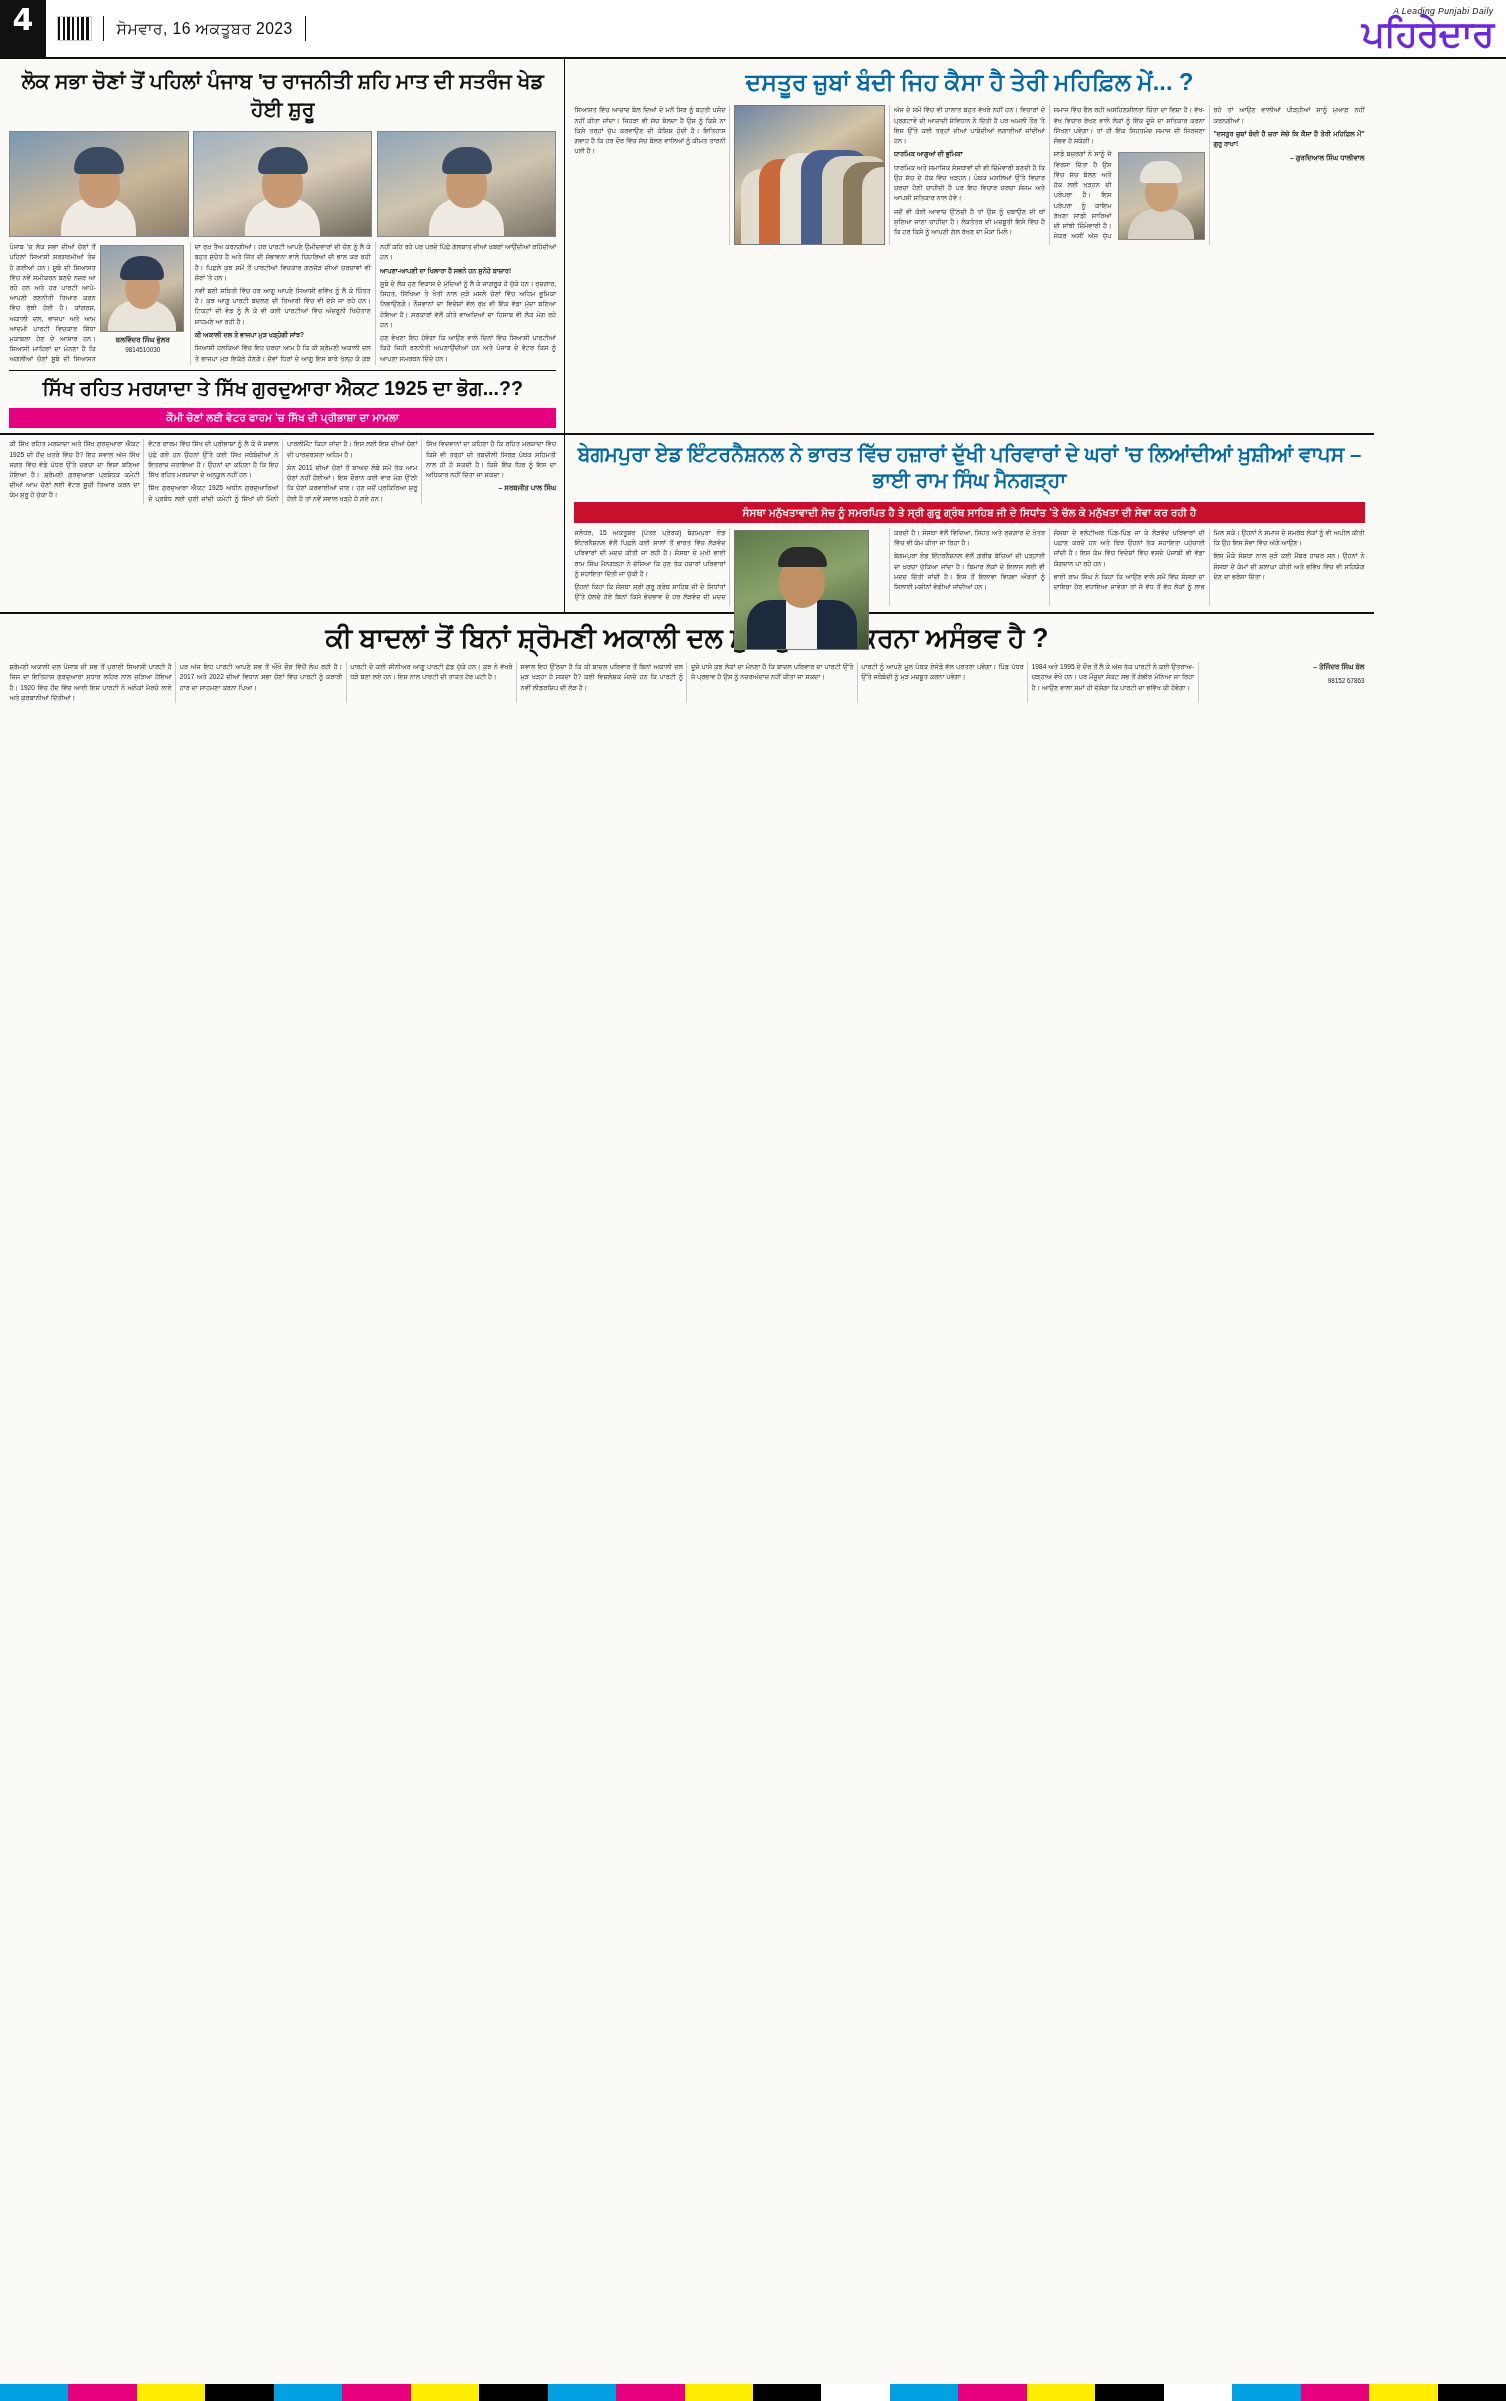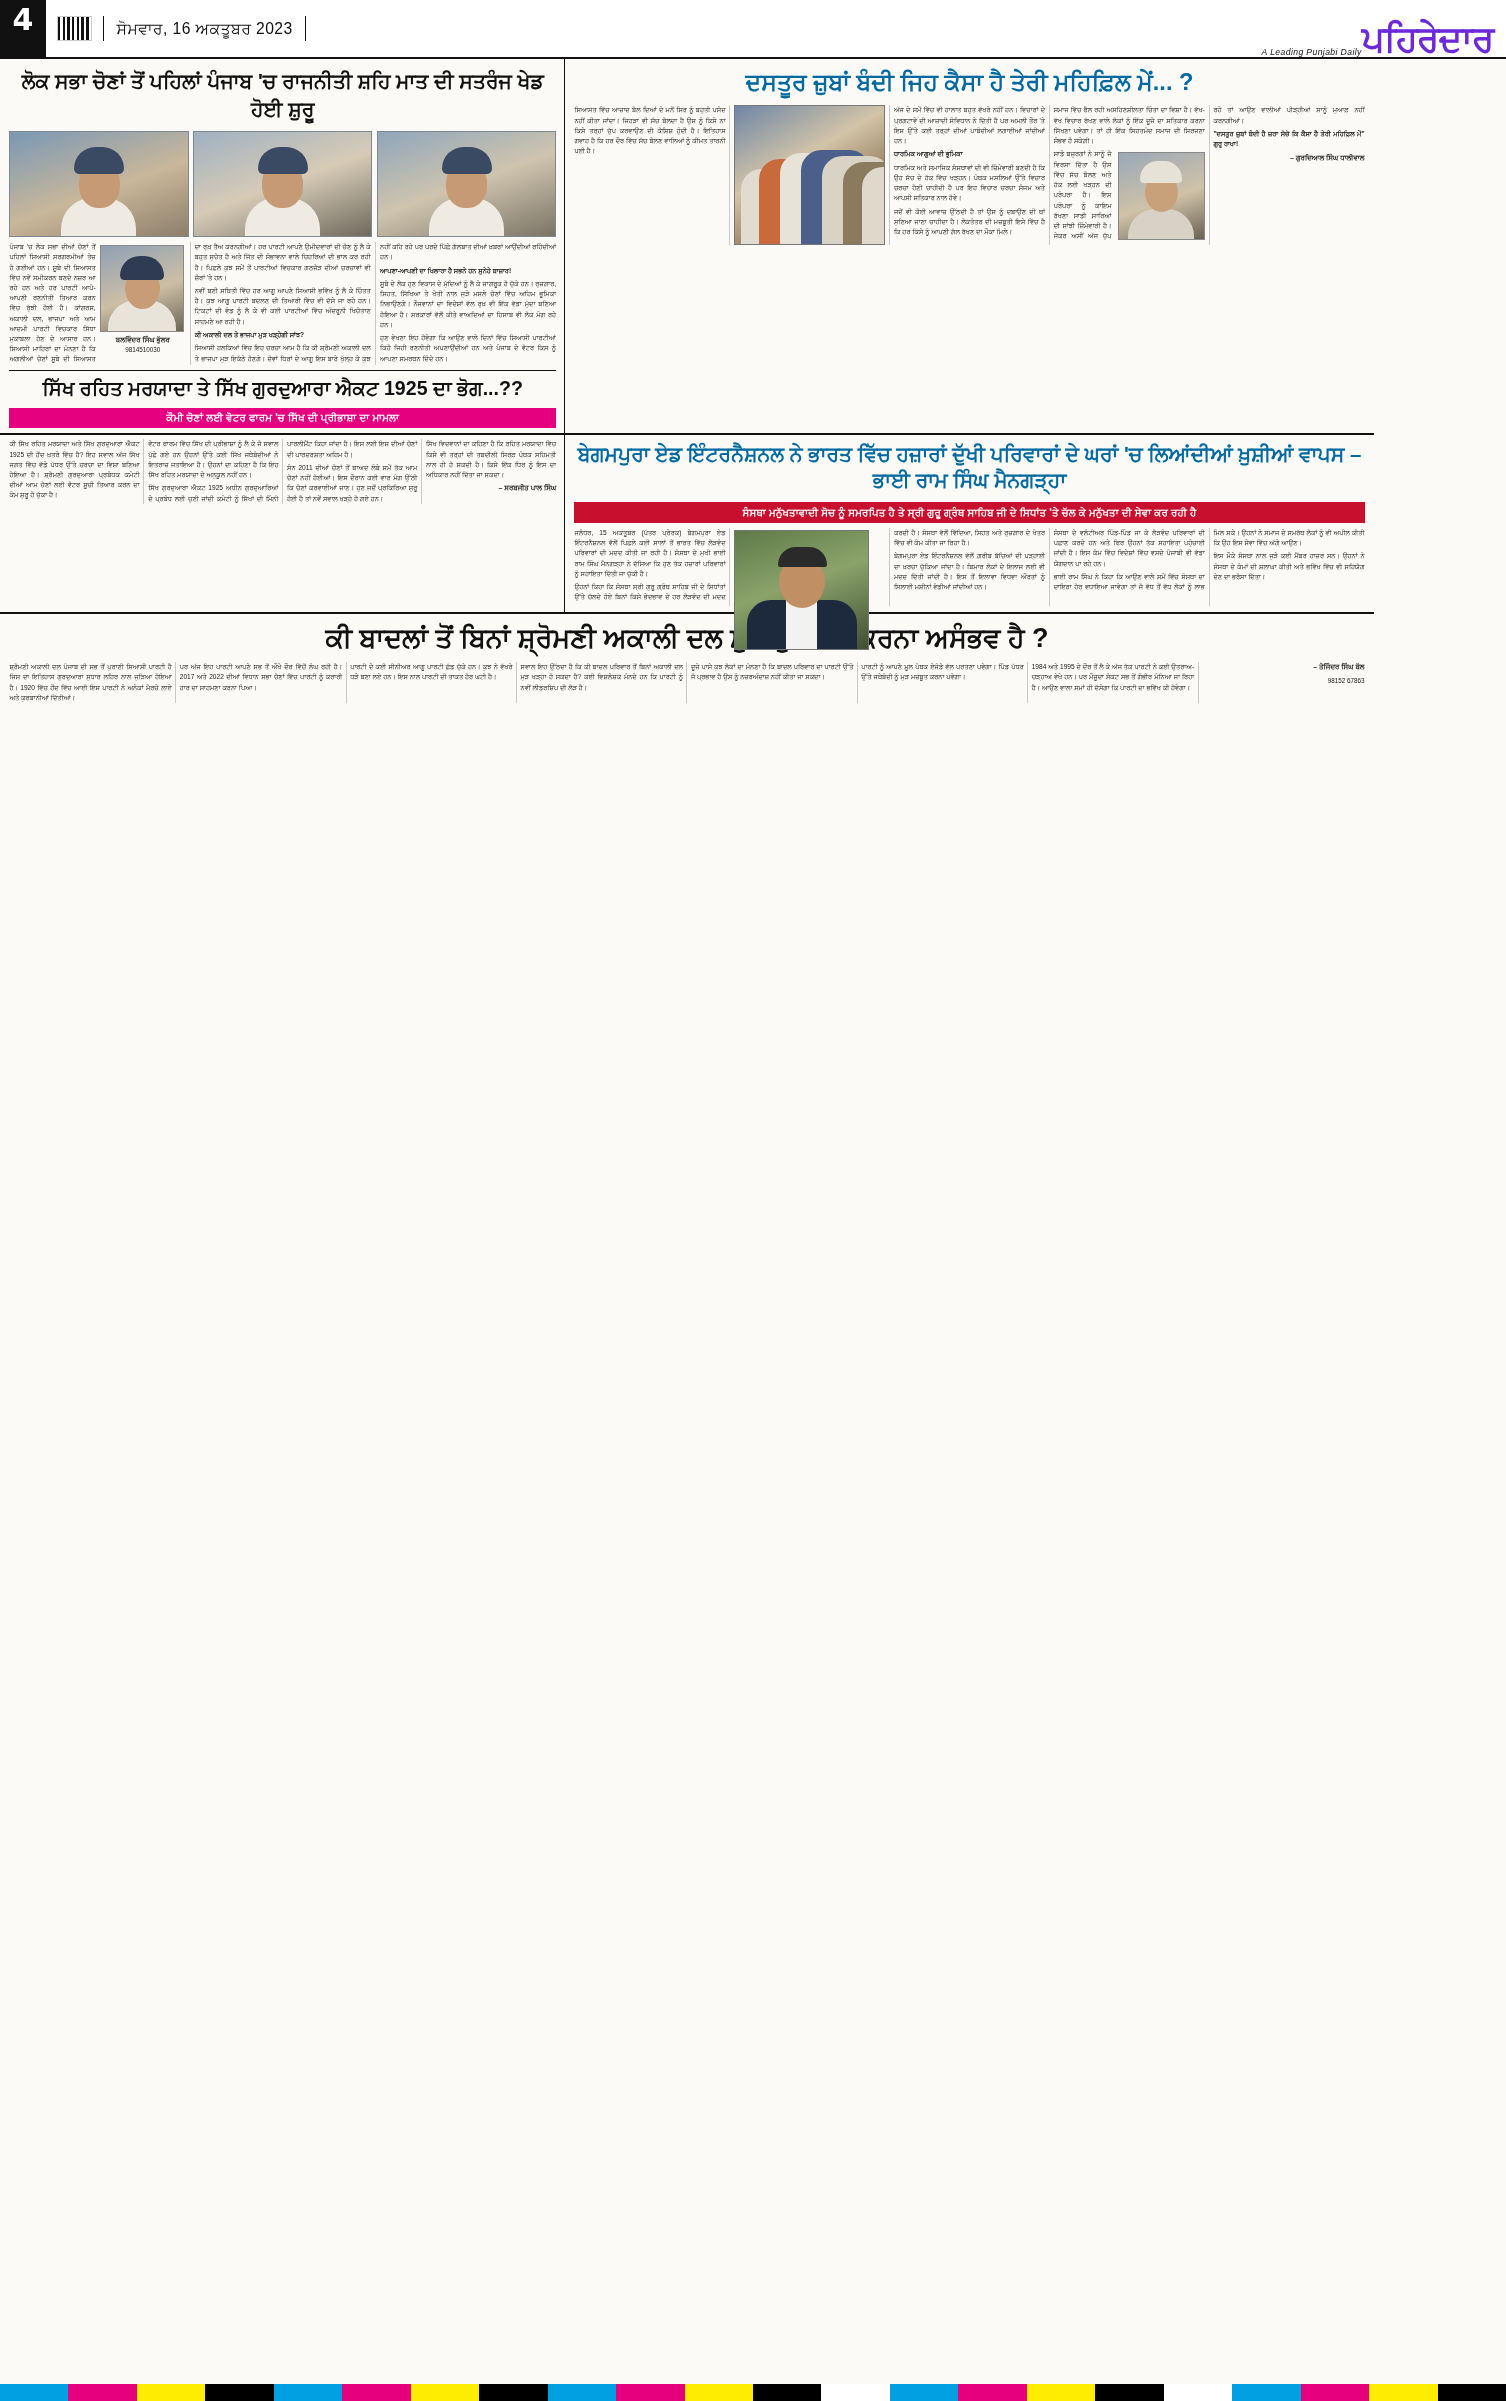--- a/index.html
+++ b/index.html
@@ -21,21 +21,21 @@
   }
   .mast-mid{flex:1;display:flex;align-items:center;gap:11px;padding-left:11px;}
   .flag{
     width:33px;height:23.6px;position:relative;background:#fff;border:0.8px solid #ccc;
     background-image:repeating-linear-gradient(90deg,#111 0 2.4px,#fff 2.4px 4.7px);
   }
   .mast-date{
     font-size:15.7px;color:#111;letter-spacing:0.4px;font-weight:normal;
     border-left:1.6px solid #111;border-right:1.6px solid #111;padding:3.1px 12.6px;
   }
-  .mast-right{display:flex;flex-direction:row;align-items:flex-end;justify-content:center;padding-right:12.6px;}
+  .mast-right{display:flex;flex-direction:column;align-items:flex-end;justify-content:center;padding-right:12.6px;}
   .mast-tag{font-size:8.6px;font-style:italic;color:#111;letter-spacing:0.4px;}
   .mast-logo{font-size:36px;font-weight:bold;color:#6d28d9;line-height:1;letter-spacing:-0.8px;}
   .body-text{
     font-size:6.6px;line-height:1.55;color:#1a1a1a;text-align:justify;
     font-family:"Liberation Sans",sans-serif;
     column-gap:7.9px;
   }
   .body-text p{margin:0 0 3.1px 0;}
   .hl{font-weight:bold;}
   .credit{font-size:7px;font-weight:bold;text-align:right;margin-top:3.1px;}

